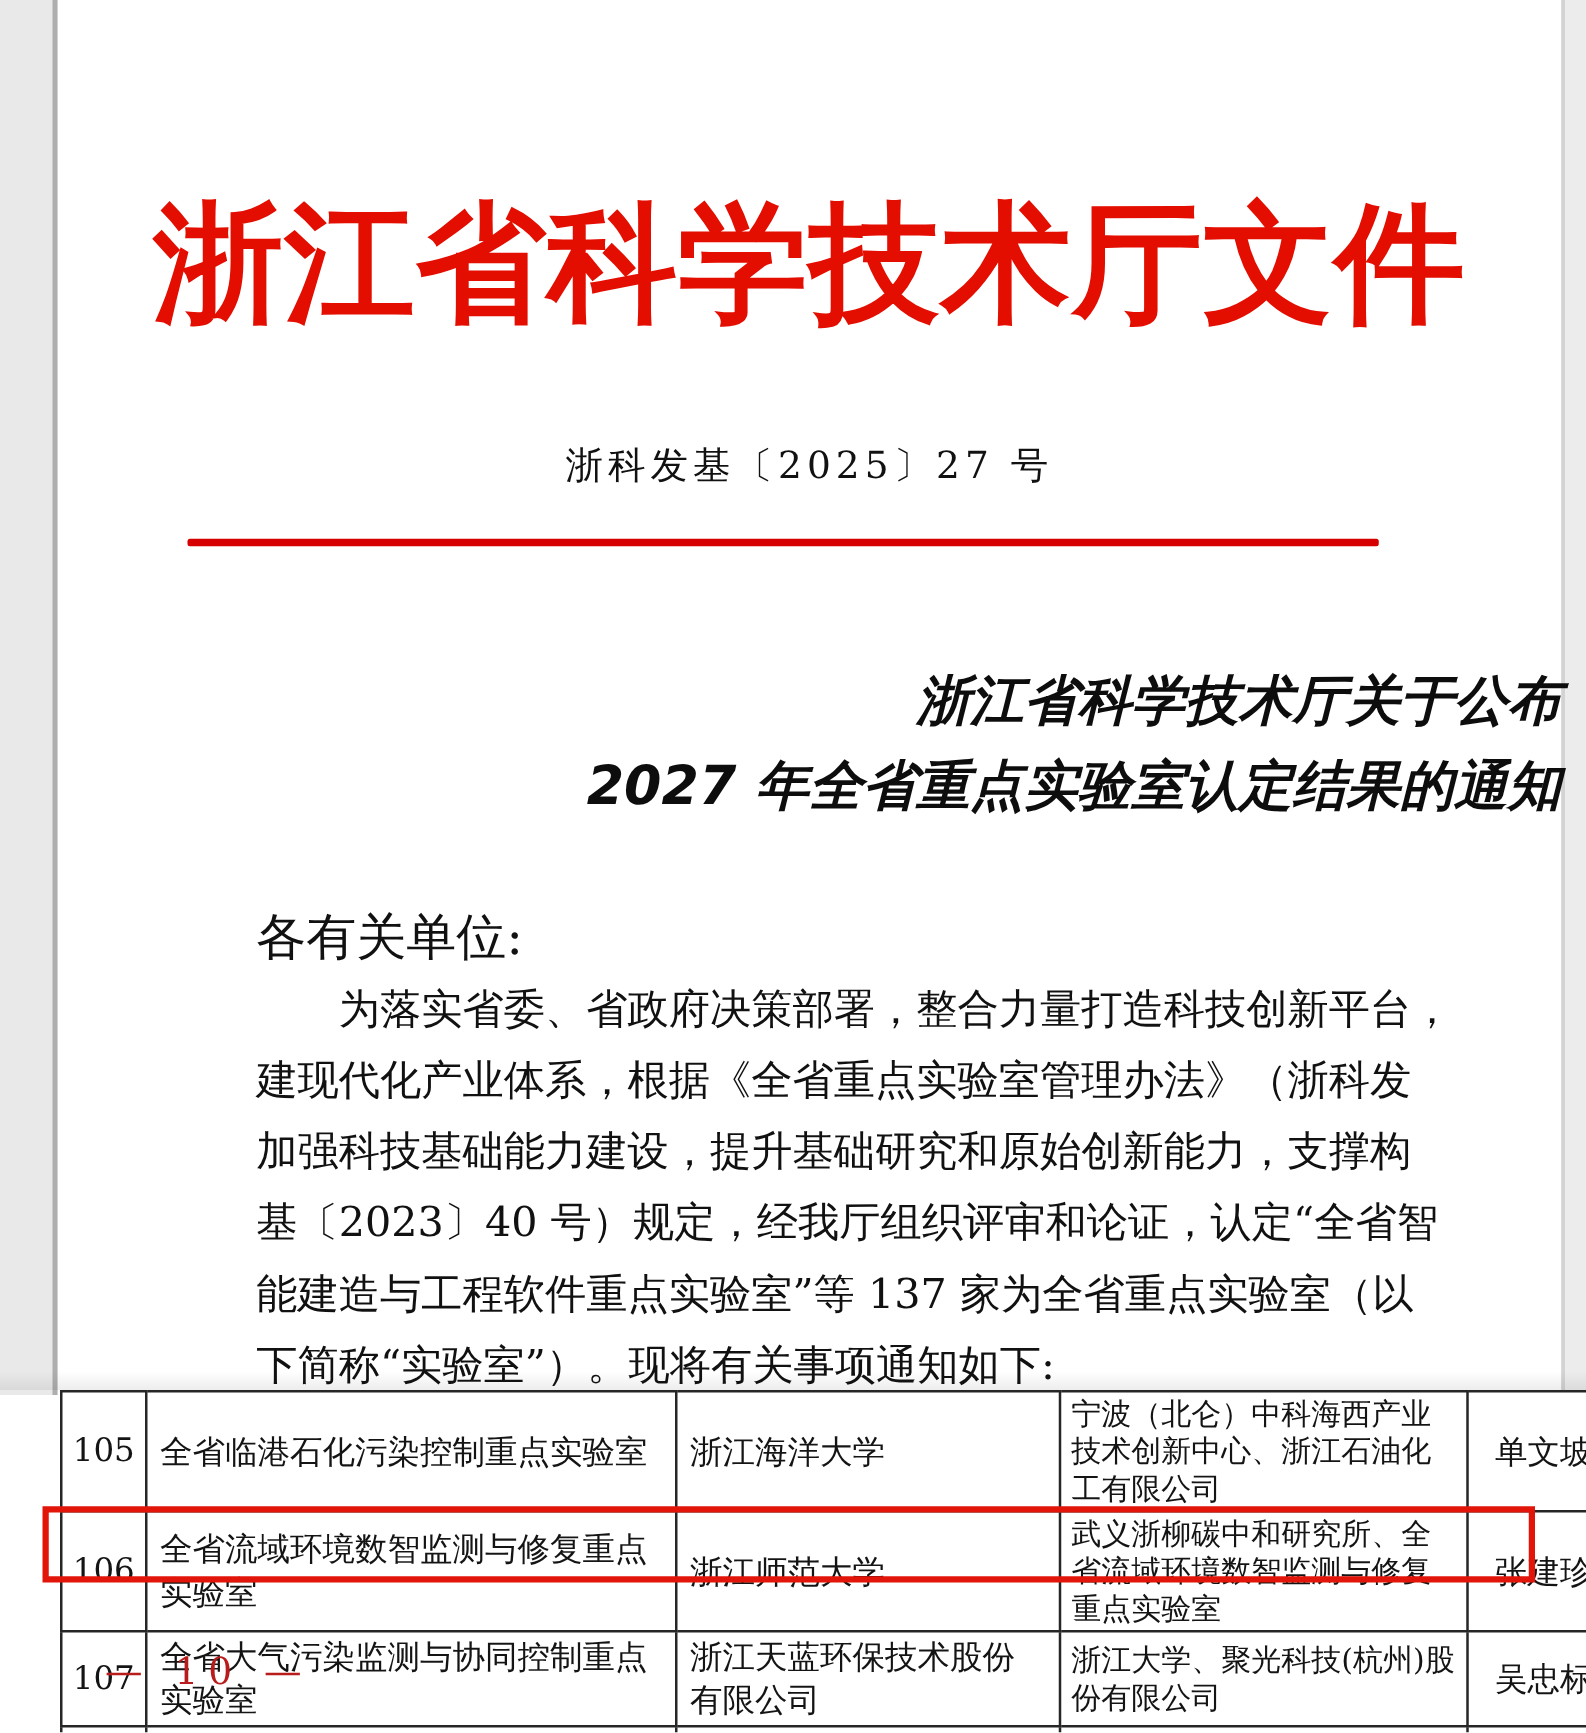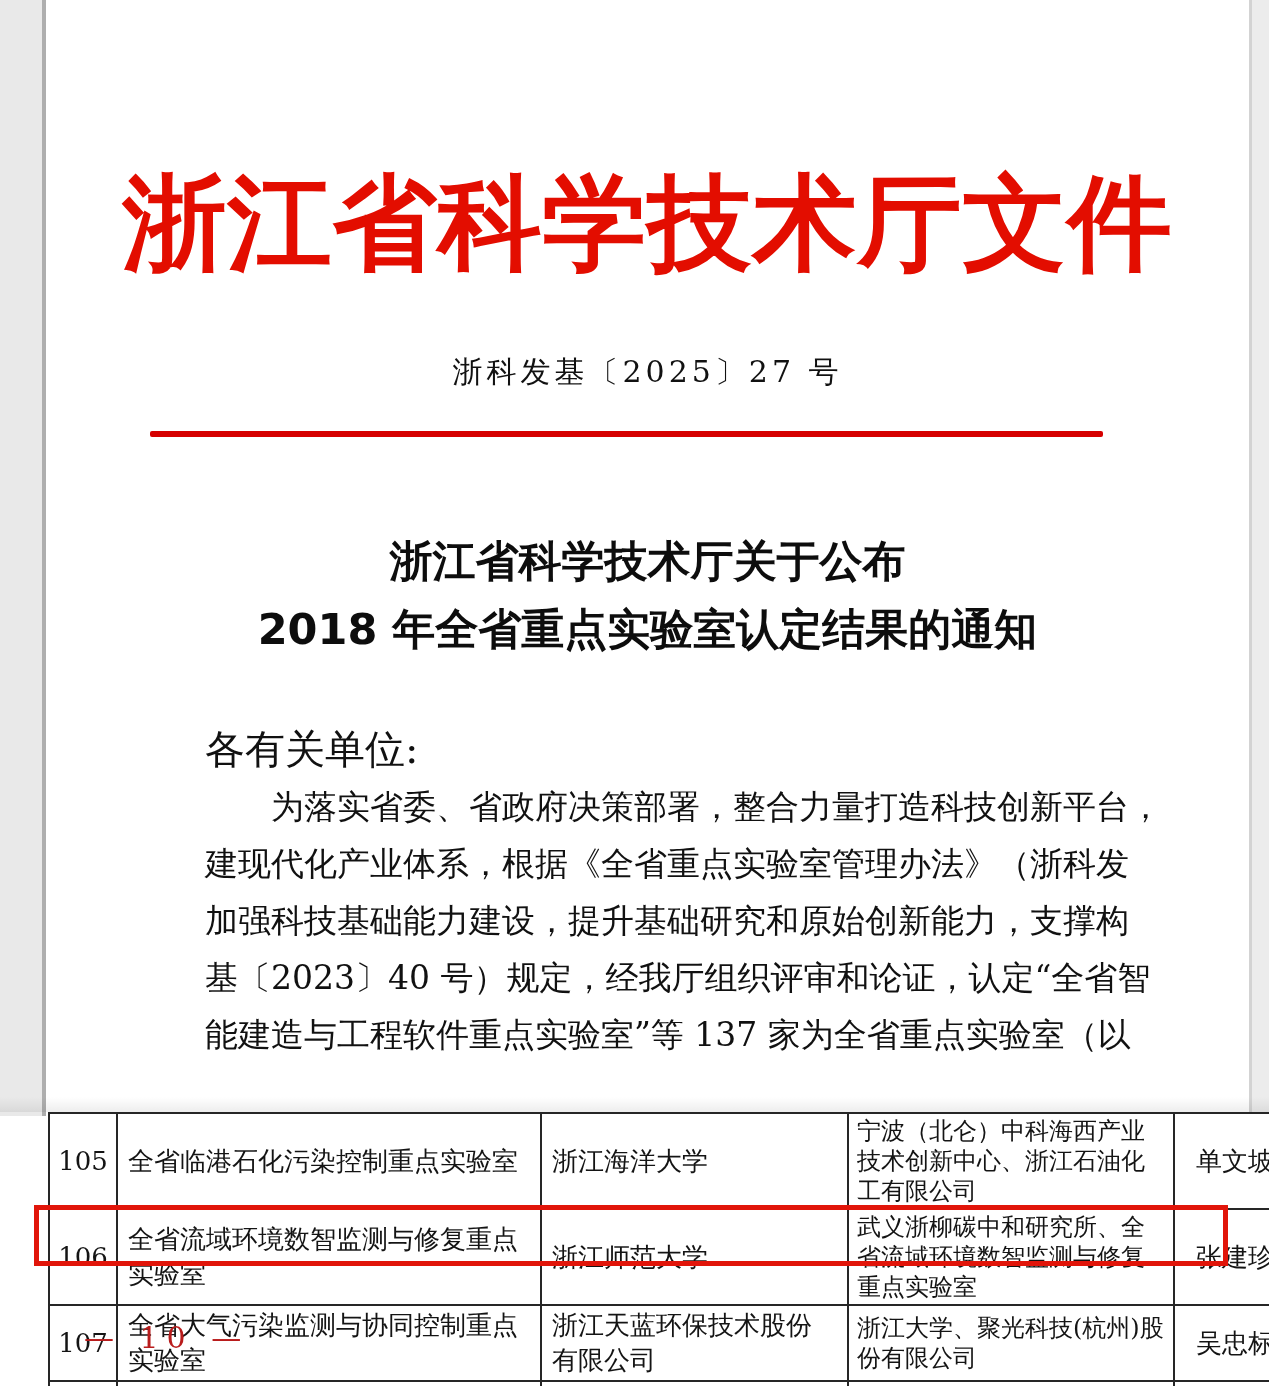--- a/index.html
+++ b/index.html
@@ -21,35 +21,35 @@
     background:#ececec;border-left:3px solid #d3d3d3;
   }
   .seam-shadow{
     position:absolute;left:0;top:1097px;width:1269px;height:15px;
     background:linear-gradient(to bottom,rgba(0,0,0,0.00),rgba(0,0,0,0.07));
   }
   .letterhead{
     position:absolute;top:142px;left:46px;width:1203px;
     text-align:center;
     font-size:104px;font-weight:bold;color:#e30d00;
-    letter-spacing:1px;white-space:nowrap;margin-top:13px;
+    letter-spacing:1px;white-space:nowrap;
   }
   .doc-number{
     position:absolute;top:352px;left:46px;width:1203px;
     text-align:center;font-size:30px;letter-spacing:4px;color:#111;
   }
   .red-rule{
     position:absolute;left:150px;top:431px;width:953px;height:6px;
     background:#d60000;border-radius:2px;
   }
   .notice-title{
     position:absolute;top:527px;left:46px;width:1203px;
-    text-align:center;font-weight:bold;color:#0d0d0d;
+    text-align:right;font-weight:bold;color:#0d0d0d;
     font-family:"DejaVu Sans","Liberation Sans",sans-serif;
-    font-size:43px;line-height:68px;
+    font-size:43px;line-height:68px;font-style:italic;
   }
   .salutation{
     position:absolute;left:205px;top:722px;
     font-size:40px;color:#111;
   }
   .paragraph{
     position:absolute;left:205px;top:778px;width:915px;
     font-size:33px;color:#111;
   }
   .paragraph .line{height:57px;line-height:57px;white-space:nowrap;}
@@ -96,31 +96,32 @@
   <div class="seam-shadow"></div>
 
   <div class="letterhead">浙江省科学技术厅文件</div>
 
   <div class="doc-number">浙科发基〔2025〕27 号</div>
 
   <div class="red-rule"></div>
 
   <div class="notice-title">
     <div>浙江省科学技术厅关于公布</div>
-    <div>2018 年全省重点实验室认定结果的通知</div>
+    <div>2027 年全省重点实验室认定结果的通知</div>
   </div>
 
   <div class="salutation">各有关单位:</div>
 
   <div class="paragraph">
     <div class="line indent">为落实省委、省政府决策部署，整合力量打造科技创新平台，</div>
     <div class="line">建现代化产业体系，根据《全省重点实验室管理办法》（浙科发</div>
     <div class="line">加强科技基础能力建设，提升基础研究和原始创新能力，支撑构</div>
     <div class="line">基〔2023〕40 号）规定，经我厅组织评审和论证，认定“全省智</div>
     <div class="line">能建造与工程软件重点实验室”等 137 家为全省重点实验室（以</div>
+    <div class="line">下简称“实验室”）。现将有关事项通知如下:</div>
   </div>
 
   <table class="doc-table">
     <tbody>
       <tr>
         <td class="c-no">105</td>
         <td class="c-lab">全省临港石化污染控制重点实验室</td>
         <td class="c-host">浙江海洋大学</td>
         <td class="c-partners">宁波（北仑）中科海西产业技术创新中心、浙江石油化工有限公司</td>
         <td class="c-director">单文坡</td>

